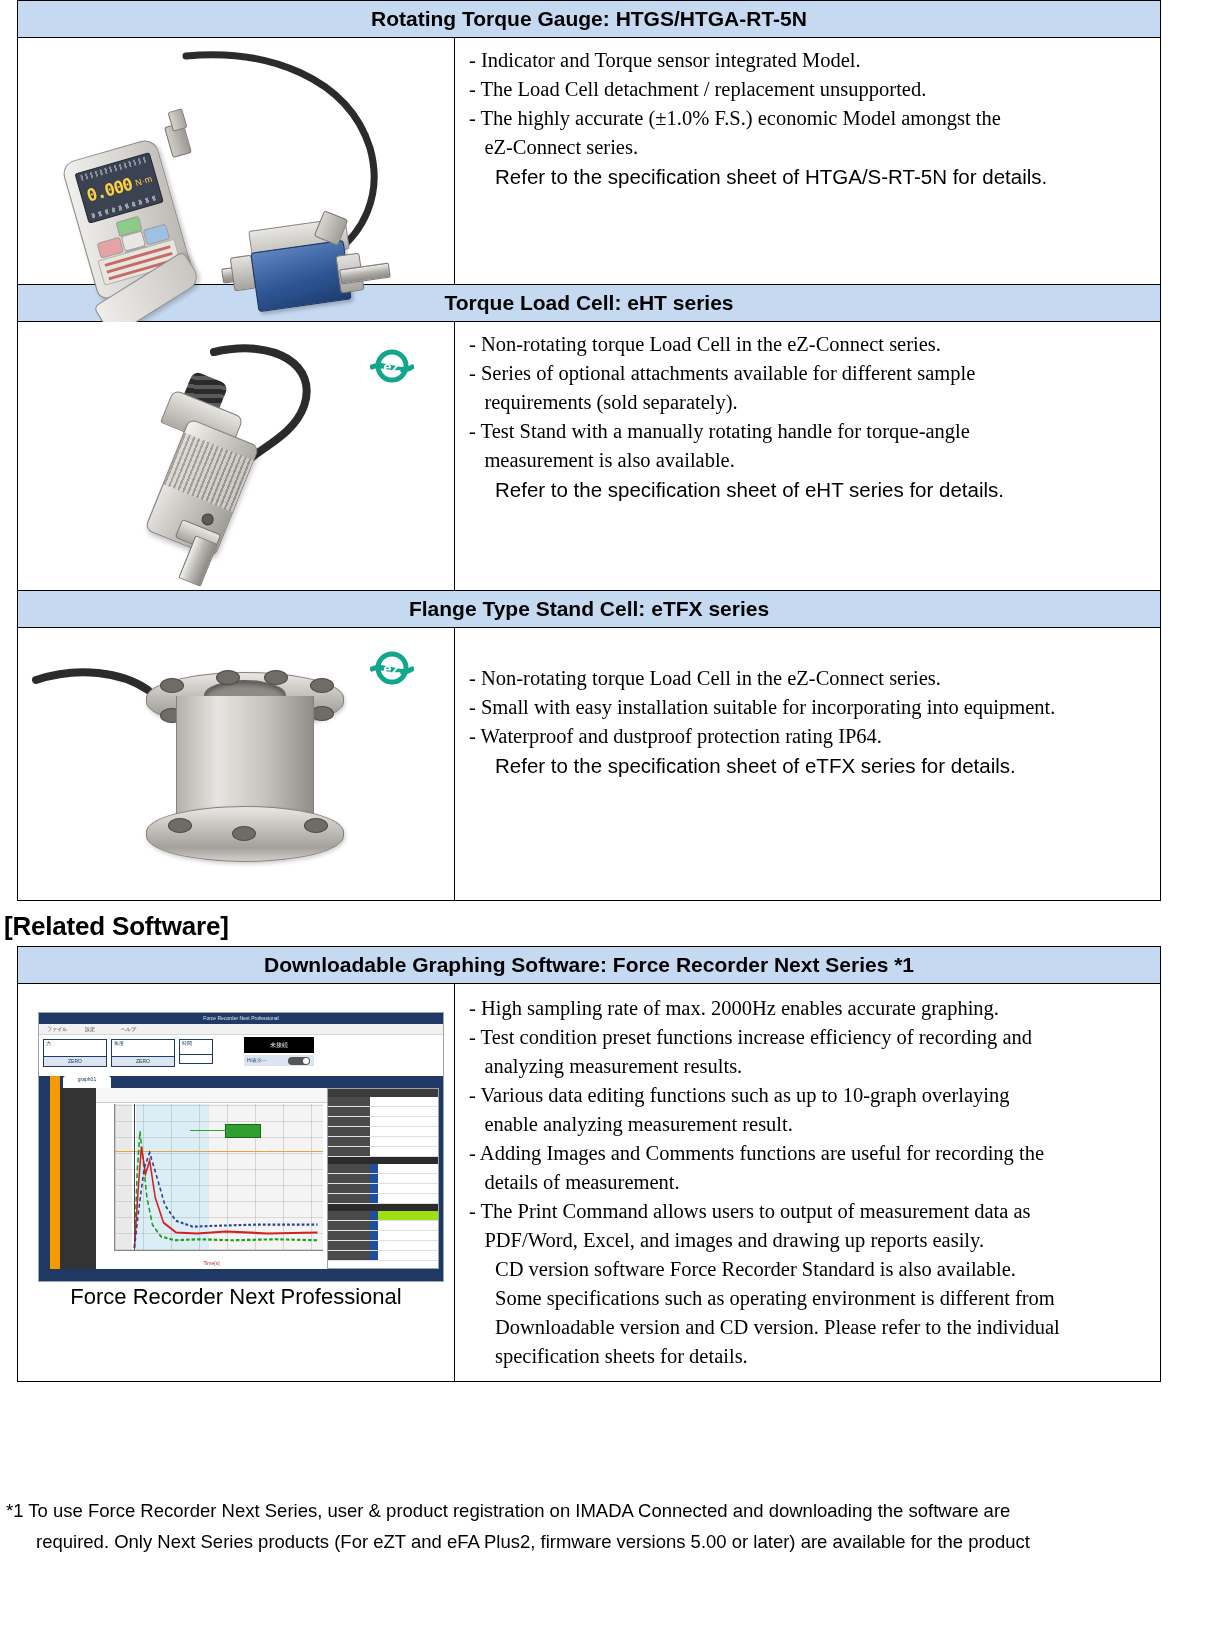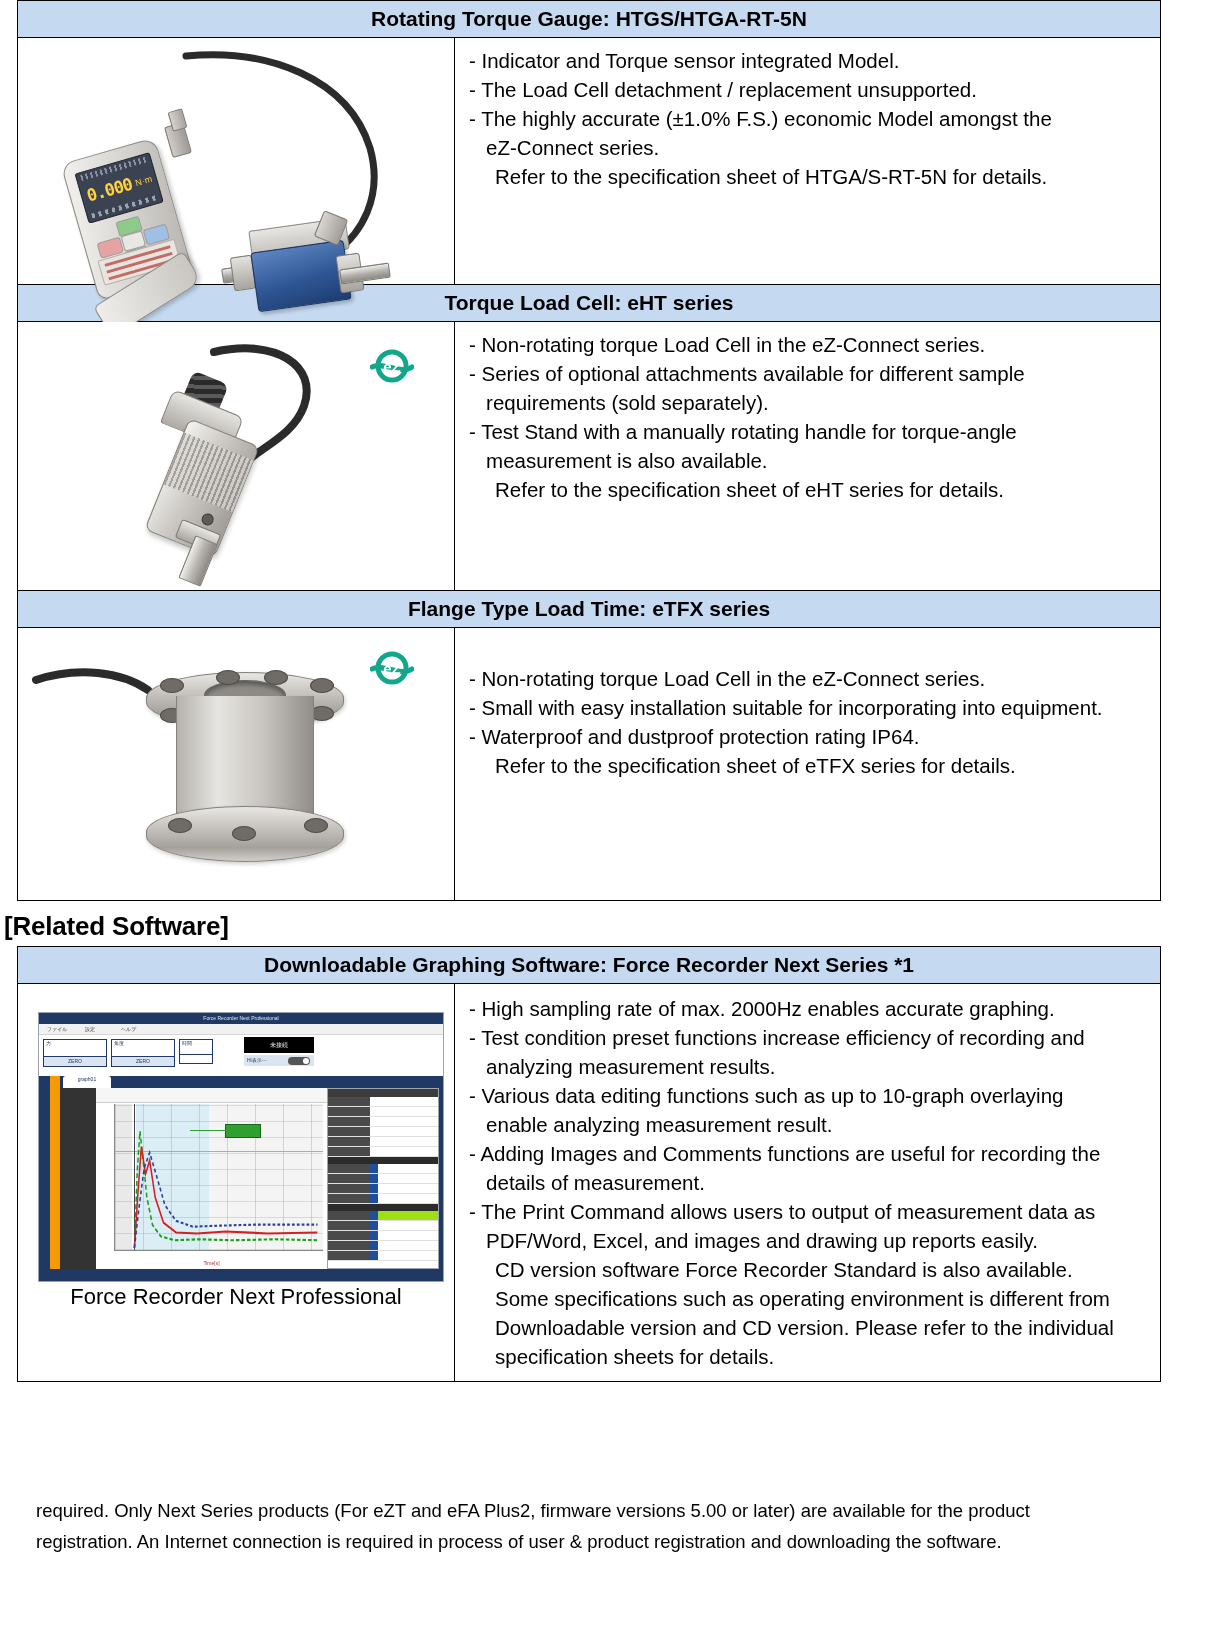--- a/index.html
+++ b/index.html
@@ -61,20 +61,21 @@
   }
   td.txt-cell {
     padding: 8px 10px 10px 14px;
   }
   .bullets {
     font-size: 20.5px;
     line-height: 29px;
     white-space: pre-wrap;
     margin: 0;
     padding: 0;
+    font-family: Liberation Serif, serif;
   }
   .refer {
     font-size: 20.5px;
     line-height: 29px;
     padding-left: 26px;
     white-space: pre-wrap;
   }
 
   
   .ez-badge {
@@ -409,21 +410,21 @@
 - Series of optional attachments available for different sample
    requirements (sold separately).
 - Test Stand with a manually rotating handle for torque-angle
    measurement is also available.</div>
           <span class="sp"></span>
           <div class="refer">Refer to the specification sheet of eHT series for details.</div>
         </td>
       </tr>
 
       <tr>
-        <td class="band" colspan="2">Flange Type Load Time: eTFX series</td>
+        <td class="band" colspan="2">Flange Type Stand Cell: eTFX series</td>
       </tr>
       <tr>
         <td class="img-cell" style="height:272px">
 
           <svg class="cable" width="437" height="272" viewBox="0 0 437 272">
             <path d="M18 52 C 60 38, 104 44, 130 62" stroke="#2b2b2b" stroke-width="8" fill="none" stroke-linecap="round"></path>
           </svg>
 
           <div class="flange-top art" style="top:44px;left:128px"></div>
           <div class="flange-bore art" style="top:52px;left:186px"></div>
@@ -615,17 +616,17 @@
           <div class="bullets" style="padding-left:26px">CD version software Force Recorder Standard is also available.
 Some specifications such as operating environment is different from
 Downloadable version and CD version. Please refer to the individual
 specification sheets for details.</div>
         </td>
       </tr>
     </tbody>
   </table>
 
   <div class="footnote">
+    <span>*1 To use Force Recorder Next Series, user &amp; product registration on IMADA Connected and downloading the software are</span>
     <span class="ln2">required. Only Next Series products (For eZT and eFA Plus2, firmware versions 5.00 or later) are available for the product</span>
-    <span class="ln3">registration. An Internet connection is required in process of user &amp; product registration and downloading the software.</span>
   </div>
 
 </div>
 
 </body></html>

